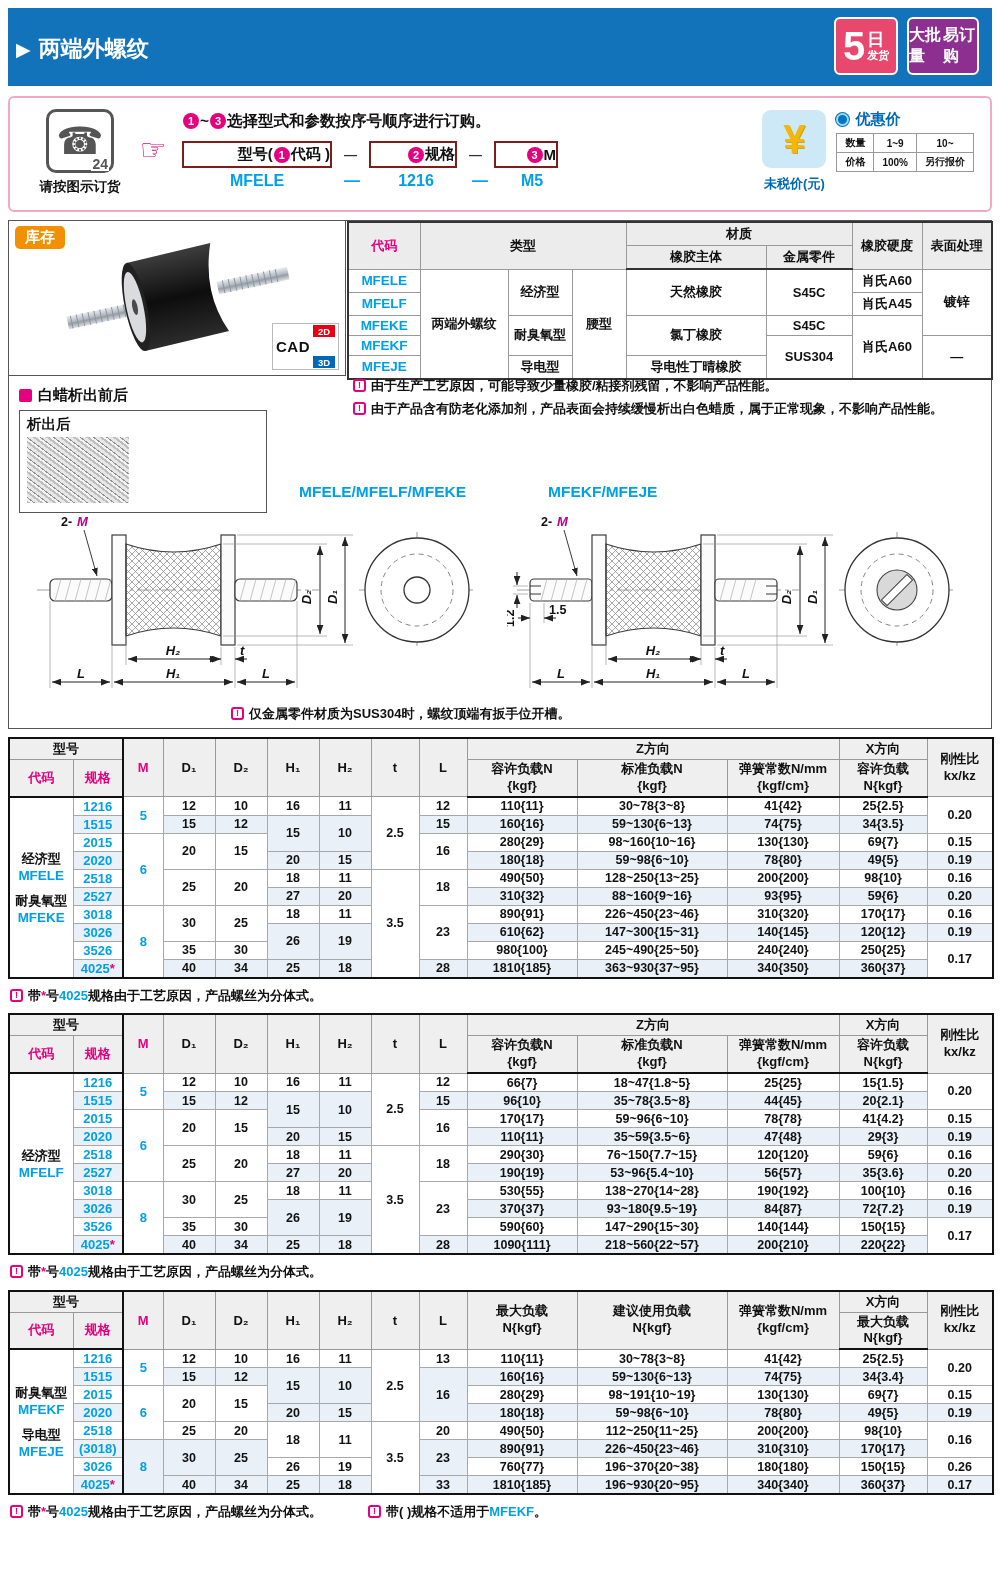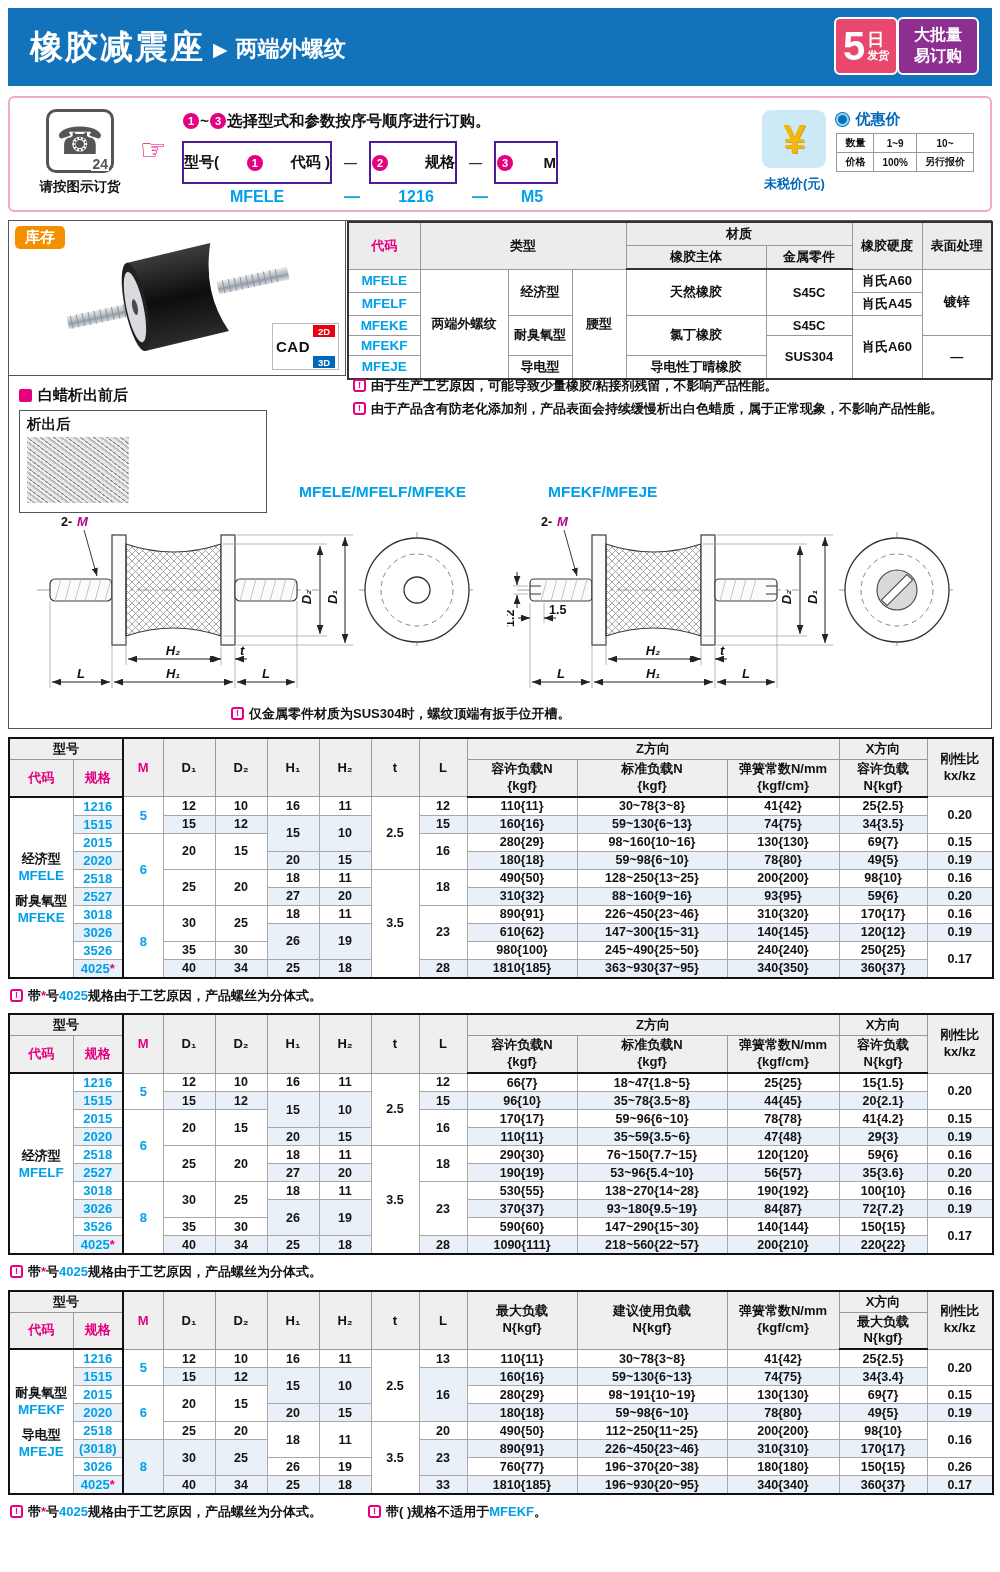--- a/index.html
+++ b/index.html
@@ -8,39 +8,39 @@
   .page{position:relative;width:1000px;height:1572px;overflow:hidden;background:#fff}
 
   
   .top-bar{position:relative;margin:8px 8px 0;height:78px;background:#1273ba;display:flex;align-items:center}
   .tb-title{color:#fff;font-weight:bold;font-size:33px;margin-left:22px;letter-spacing:2px}
   .tb-arrow{color:#fff;font-size:19px;margin:4px 8px 0}
   .tb-sub{color:#fff;font-weight:bold;font-size:22px;margin-top:4px}
   .badge{position:absolute;top:9px;height:58px;border:2px solid #fff;border-radius:6px;color:#fff;
          font-weight:bold;display:flex;align-items:center;justify-content:center}
   .badge.ship{right:94px;width:64px;background:#e8486d}
-  .badge.bulk{right:13px;width:82px;background:#8c2f90;flex-direction:column;font-size:16px;line-height:1.3}
+  .badge.bulk{right:13px;width:72px;background:#8c2f90;flex-direction:row;font-size:16px;line-height:1.3}
   .ship-big{font-size:40px;line-height:1}
   .ship-col{display:flex;flex-direction:column;margin-left:2px;line-height:1.1}
   .ship-day{font-size:17px}.ship-small{font-size:11px}
 
   
   .order-sec{position:relative;margin:10px 8px 0;height:116px;border:2px solid #f2a9c4;border-radius:6px;background:#fff}
   .phone-wrap{position:absolute;left:20px;top:11px;width:100px;text-align:center}
   .phone-box{width:68px;height:64px;border:3px solid #555;border-radius:10px;margin:0 auto;position:relative}
   .phone-glyph{font-size:38px;color:#555;line-height:58px}
   .phone-24{position:absolute;right:2px;bottom:-1px;font-size:14px;font-weight:bold;color:#555;background:#fff;padding:0 1px;line-height:1}
   .phone-cap{font-weight:bold;font-size:13.5px;margin-top:5px}
   .hand{position:absolute;left:130px;top:34px;color:#e4007f;font-size:30px}
   .steps{position:absolute;left:172px;top:13px}
   .instr{font-weight:bold;font-size:15.5px}
   .circ{display:inline-flex;width:16px;height:16px;border-radius:50%;background:#e4007f;color:#fff;
         font-size:11px;font-weight:bold;align-items:center;justify-content:center;margin:0 1px;vertical-align:1px}
   .boxes{display:flex;align-items:center;margin-top:9px;font-weight:bold}
-  .obox{border:2px solid #4c1d95;height:43px;display:flex;align-items:center;justify-content:space-between;font-size:15px;background:#fff}
+  .obox{border:2px solid #7f1d1d;height:27px;display:flex;align-items:center;justify-content:flex-end;font-size:15px;background:#fff}
   .b1{width:150px}.b2{width:88px}.b3{width:64px}
   .odash{margin:0 12px;font-weight:bold;color:#333}
   .example{display:flex;align-items:center;margin-top:4px;color:#00a0e9;font-weight:bold;font-size:16px}
   .example .odash{color:#00a0e9}
   .exc{text-align:center}
   .price-panel{position:absolute;right:16px;top:12px;display:flex}
   .yen-wrap{text-align:center;margin-right:10px}
   .yen-box{width:64px;height:58px;background:#cde9f8;border-radius:9px;display:flex;align-items:center;justify-content:center;
            font-size:40px;font-weight:bold;color:#f3b705;text-shadow:1px 1px 0 #caa33a}
   .yen-cap{color:#0068b7;font-weight:bold;font-size:13px;margin-top:7px}
@@ -125,21 +125,20 @@
   .c1{width:64px}.c2{width:50px}.c3{width:40px}.c4{width:52px}.c5{width:52px}.c6{width:52px}.c7{width:52px}
   .c8{width:48px}.c9{width:48px}.c10{width:110px}.c11{width:150px}.c12{width:112px}.c13{width:88px}.c14{width:66px}
   .m1{width:72px}.m2{width:88px}.m3{width:64px}.m4{width:54px}.m5{width:140px}.m6{width:86px}.m7{width:70px}.m8{width:70px}
 </style>
 </head>
 <body>
 
 <div class="page">
 
   <div class="top-bar">
-    <span class="tb-title">橡胶减震座</span>
     <span class="tb-arrow">▶</span>
     <span class="tb-sub">两端外螺纹</span>
     <div class="badge ship">
       <span class="ship-big">5</span>
       <span class="ship-col">
         <span class="ship-day">日</span>
         <span class="ship-small">发货</span>
       </span>
     </div>
     <div class="badge bulk">

